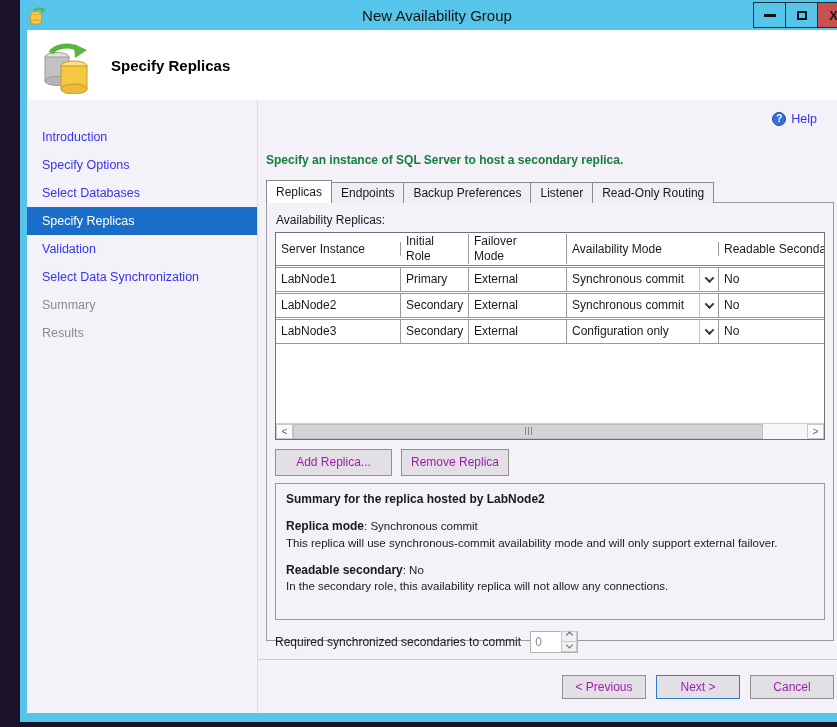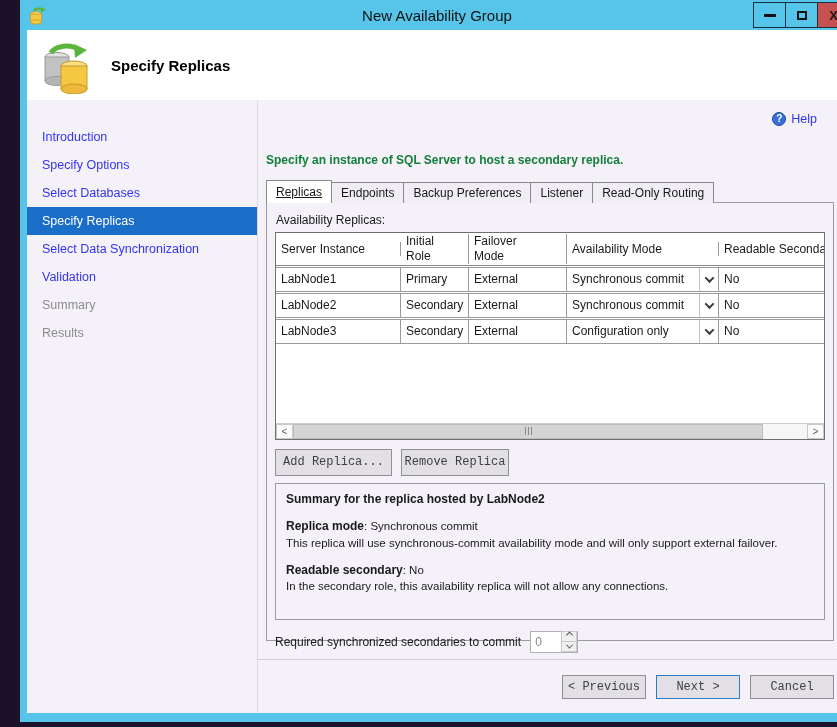--- a/index.html
+++ b/index.html
@@ -75,21 +75,20 @@
   
   .tabs { display:flex; margin-top:13px; align-items:flex-end; position:relative; z-index:2; }
   .tab {
     border:1px solid #8a8a8a; border-bottom:none; background:#f0edf4;
     padding:3px 9px 3px 9px; font-size:12px; margin-right:-1px; cursor:pointer;
     height:21px;
   }
   .tab.active {
     background:#ffffff; height:23px; position:relative; z-index:3;
     padding-top:4px;
-    text-decoration:underline;
   }
   
   .tab-panel {
     width:568px; border:1px solid #9b9b9b; background:#f4f1f8;
     margin-top:-1px; height:439px; padding:8px; position:relative; z-index:1;
   }
   .grid-label { font-size:12px; margin:2px 0 5px 1px; }
   .grid-box {
     height:208px; border:1px solid #707070; background:#ffffff;
     position:relative; overflow:hidden;
@@ -132,21 +131,21 @@
     position:absolute; left:0; top:0; bottom:0; width:470px;
     background:#d4d4d4; border:1px solid #bdbdbd;
     display:flex; align-items:center; justify-content:center; gap:2px; cursor:pointer;
   }
   .grip-bar { width:1px; height:8px; background:#8a8a8a; }
   
   .btn-row { display:flex; gap:9px; margin-top:9px; }
   .btn {
     background:#e2e0e4; border:1px solid #8f8f94; font-size:12px;
     display:flex; align-items:center; justify-content:center; cursor:pointer;
-    font-family:Liberation Mono, monospace; color:#404040;
+    font-family:Liberation Sans, sans-serif; color:#a21caf;
   }
   .btn.add { width:117px; height:27px; }
   .btn.remove { width:108px; height:27px; }
   
   .summary-box {
     border:1px solid #9b9b9b; height:137px; margin-top:7px;
     padding:8px 10px; font-size:11.5px; line-height:1.3; overflow:hidden;
   }
   .summary-title { font-weight:bold; font-size:12px; }
   .summary-block { margin-top:12px; }
@@ -225,22 +224,22 @@
       </svg>
       <div class="header-title">Specify Replicas</div>
     </div>
 
     <div class="mid">
       <div class="sidebar">
         <div class="nav-item link">Introduction</div>
         <div class="nav-item link">Specify Options</div>
         <div class="nav-item link">Select Databases</div>
         <div class="nav-item active">Specify Replicas</div>
+        <div class="nav-item link">Validation</div>
         <div class="nav-item link">Select Data Synchronization</div>
-        <div class="nav-item link">Validation</div>
         <div class="nav-item disabled">Summary</div>
         <div class="nav-item disabled">Results</div>
       </div>
 
       <div class="right-col">
         <div class="main">
 
           <div class="help-row">
             <span class="help-link">
               <span class="help-icon">?</span>

